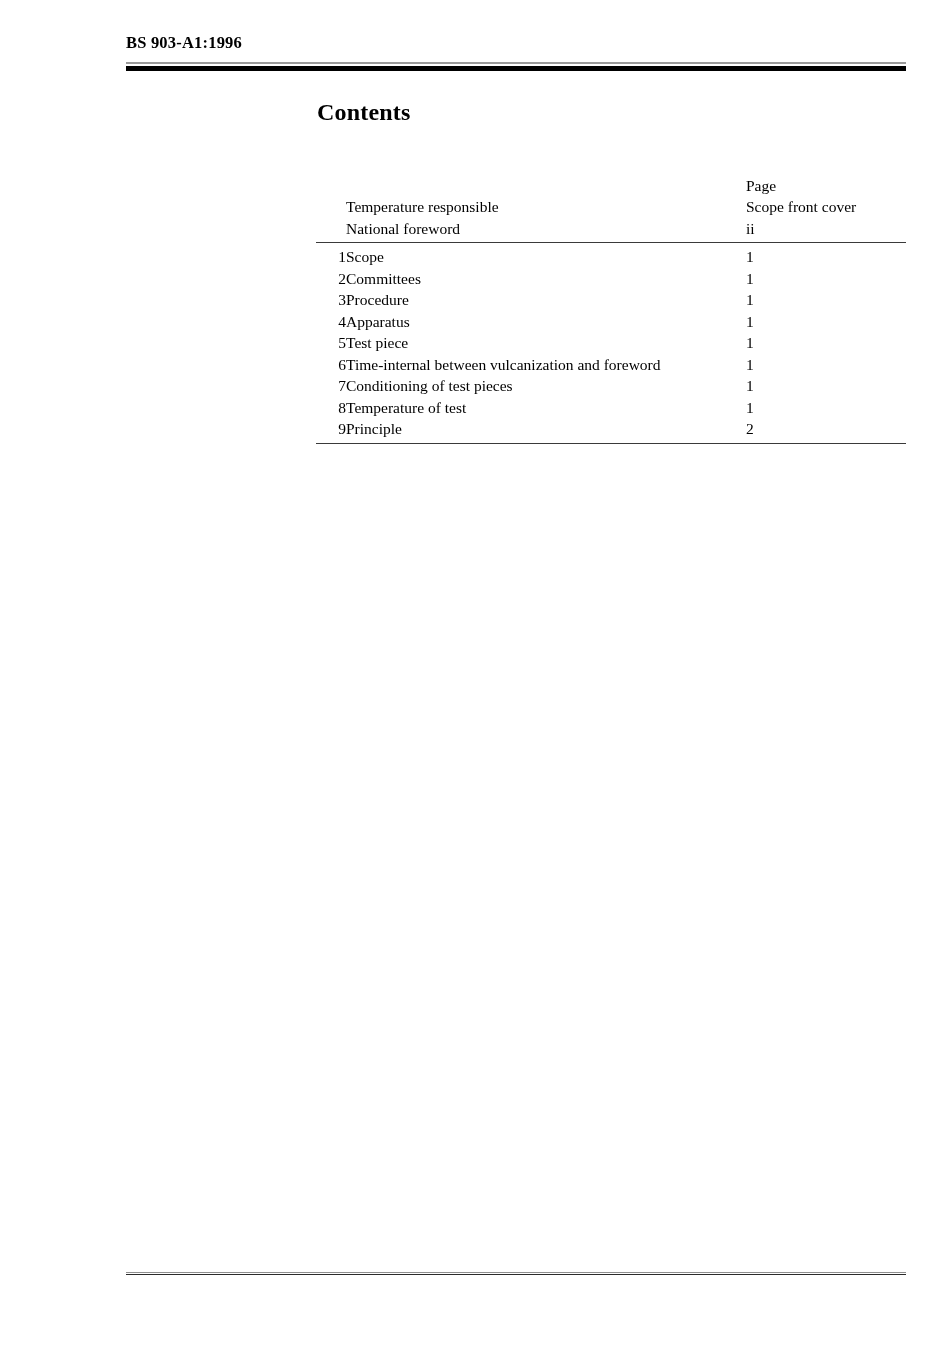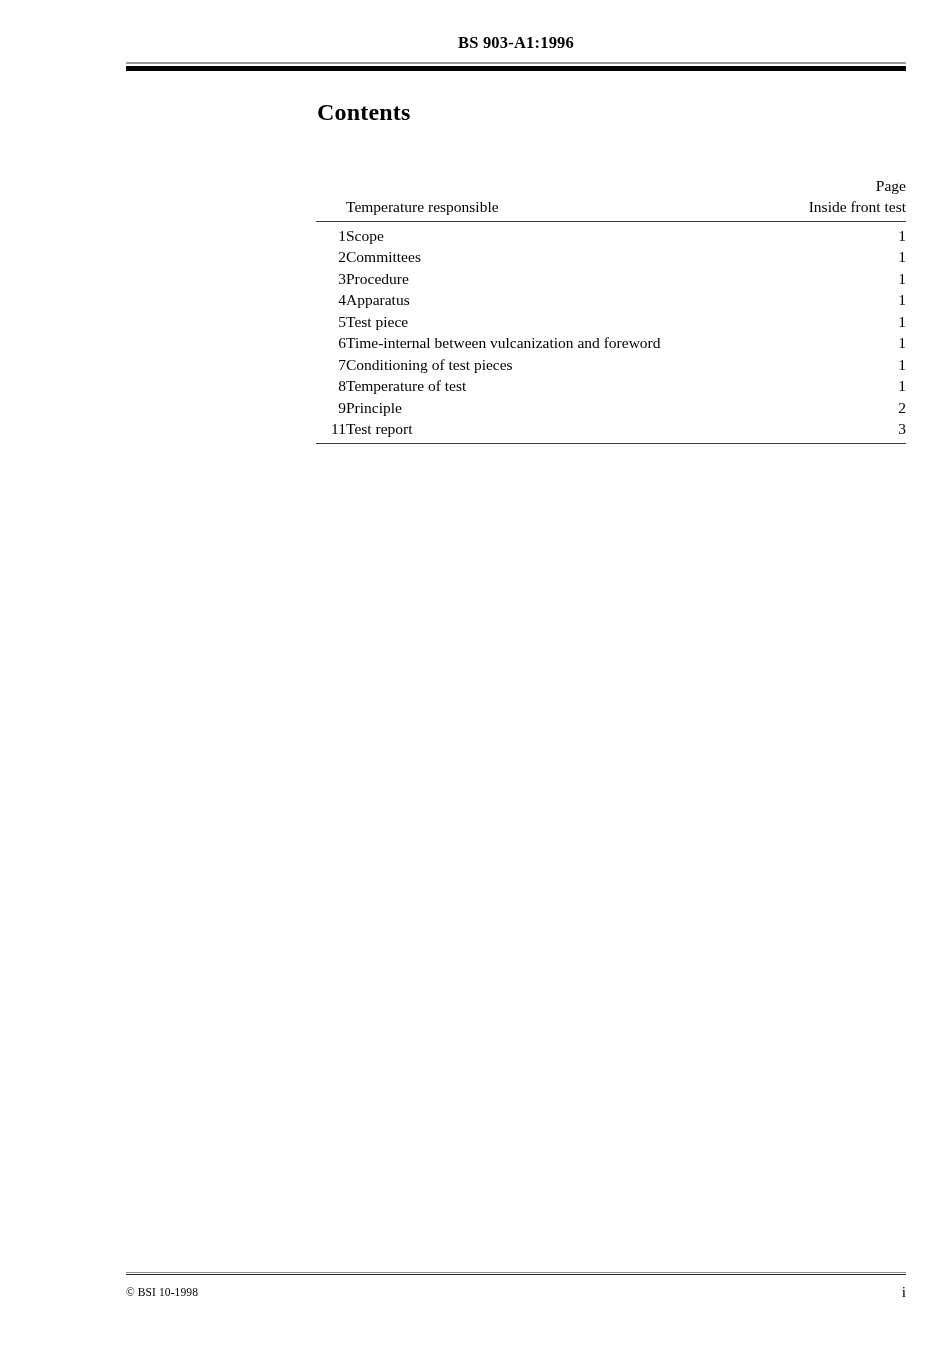--- a/index.html
+++ b/index.html
@@ -34,21 +34,21 @@
     width: 780px;
     height: 1345px;
   }
 
   
   .page-header {
     position: absolute;
     left: 0;
     top: 33px;
     width: 780px;
-    text-align: center;
+    text-align: left;
     font-weight: bold;
     font-size: 16.5px;
     letter-spacing: 0.2px;
   }
 
   .rule-double {
     position: absolute;
     left: 0;
     top: 62px;
     width: 780px;
@@ -91,21 +91,21 @@
   }
   .toc td {
     padding: 0;
     vertical-align: baseline;
     line-height: 21.5px;
     height: 21.5px;
     font-size: 15.5px;
   }
   .col-num    { width: 30px; text-align: right; padding-right: 0; }
   .col-title  { padding-left: 22px; }
-  .col-page   { text-align: right; width: 160px; white-space: nowrap; }
+  .col-page   { text-align: left; width: 160px; white-space: nowrap; }
 
   tr.row-headpage td { height: 20px; line-height: 20px; }
   tr.rule-row td {
     height: 1px;
     line-height: 1px;
     padding: 0;
   }
   tr.rule-row hr {
     border: none;
     border-top: 1.2px solid #3a3a3a;
@@ -178,23 +178,28 @@
 
         <tr class="row-headpage">
           <td class="col-num"></td>
           <td class="col-title"></td>
           <td class="col-page">Page</td>
         </tr>
 
         <tr>
           <td class="col-num"></td>
           <td class="col-title">Temperature responsible</td>
-          <td class="col-page">Inside front test</td>
-        </tr>
-
+          <td class="col-page">Scope front cover</td>
+        </tr>
+
+        <tr>
+          <td class="col-num"></td>
+          <td class="col-title">National foreword</td>
+          <td class="col-page">ii</td>
+        </tr>
 
         <tr class="rule-row spaced-top">
           <td colspan="3">
               <hr>
             </td>
         </tr>
 
         <tr class="first-item">
           <td class="col-num">1</td>
           <td class="col-title">Scope</td>
@@ -233,38 +238,29 @@
         <tr>
           <td class="col-num">8</td>
           <td class="col-title">Temperature of test</td>
           <td class="col-page">1</td>
         </tr>
         <tr>
           <td class="col-num">9</td>
           <td class="col-title">Principle</td>
           <td class="col-page">2</td>
         </tr>
-        <tr>
-          <td class="col-num">11</td>
-          <td class="col-title">Test report</td>
-          <td class="col-page">3</td>
-        </tr>
 
         <tr class="rule-row spaced-top">
           <td colspan="3">
               <hr>
             </td>
         </tr>
 
       </tbody>
     </table>
   </div>
 
   <div class="footer-rule">
     <div class="thin-grey"></div>
     <div class="thin-black"></div>
   </div>
-  <div class="footer">
-    <div class="footer-left">© BSI 10-1998</div>
-    <div class="footer-right">i</div>
-  </div>
 
 </div>
 
 </body></html>

